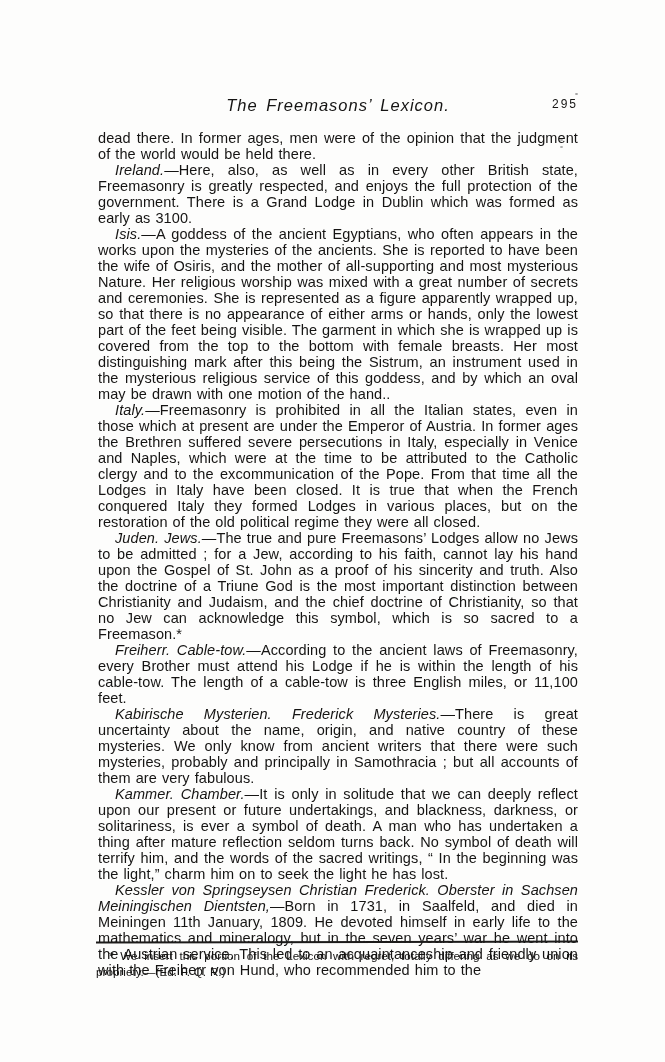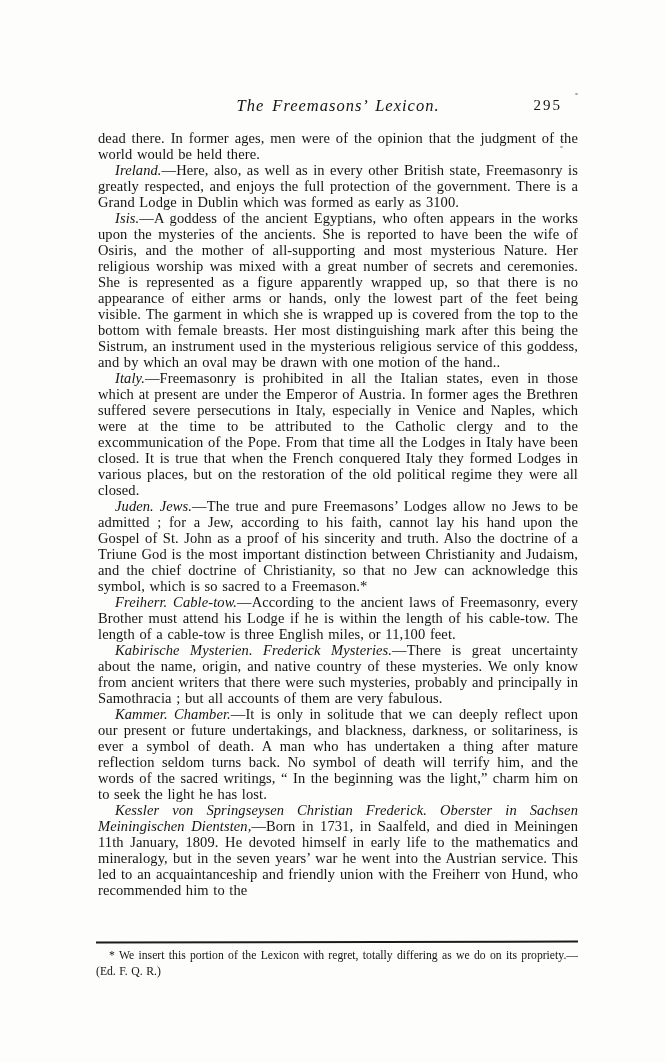--- a/index.html
+++ b/index.html
@@ -6,43 +6,43 @@
     margin: 0;
     padding: 0;
     background: #ffffff;
   }
   .page {
     position: relative;
     width: 665px;
     height: 1062px;
     background: #fdfdfc;
     overflow: hidden;
-    font-family: Liberation Serif, serif;
+    font-family: Liberation Sans, sans-serif;
     color: #151413;
   }
   .running-header {
     position: absolute;
     top: 96px;
     left: 98px;
     width: 480px;
     height: 24px;
   }
   .header-title {
     display: block;
     text-align: center;
     font-style: italic;
     font-size: 16.5px;
     letter-spacing: 1px;
     word-spacing: 3px;
   }
   .header-pagenum {
     position: absolute;
-    right: 16px;
+    right: 0;
     top: 1px;
-    font-size: 15px;
+    font-size: 12px;
     letter-spacing: 2px;
   }
   .body-text {
     position: absolute;
     top: 130px;
     left: 98px;
     width: 480px;
     font-size: 14.5px;
     line-height: 16px;
     text-align: justify;

